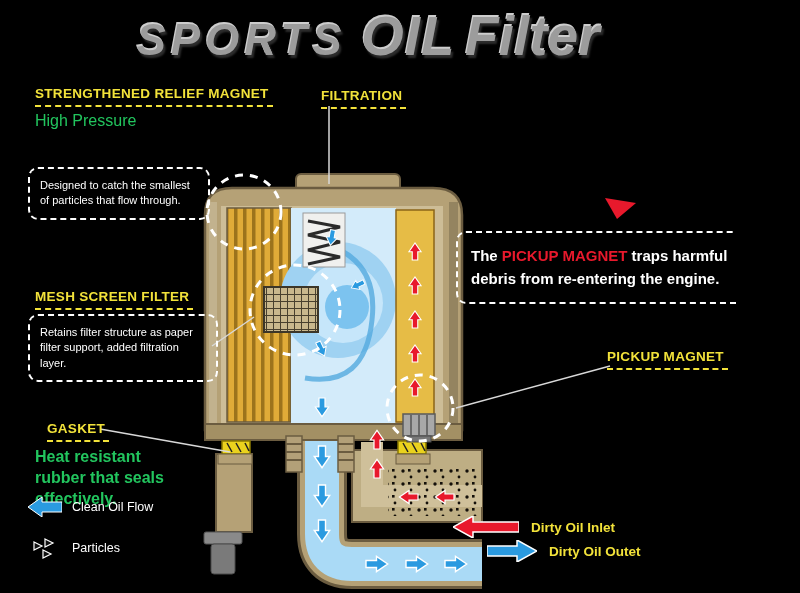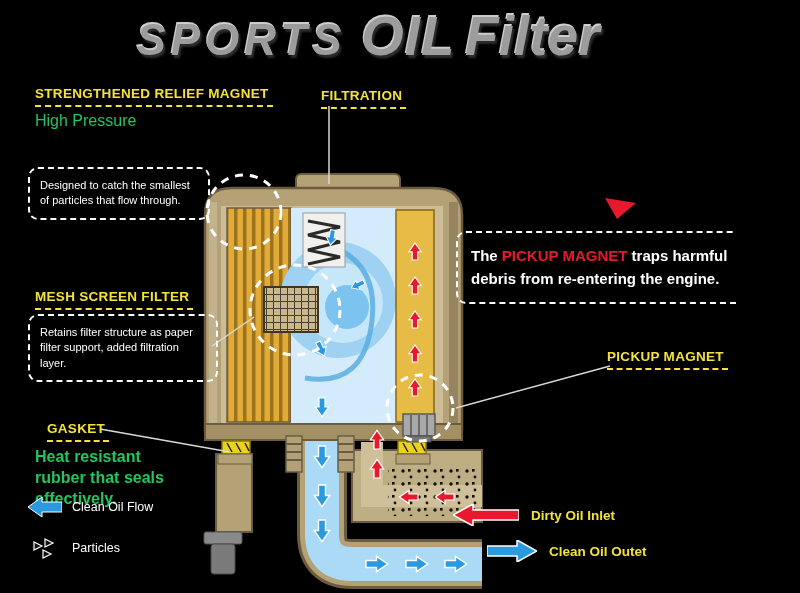--- a/index.html
+++ b/index.html
@@ -193,26 +193,26 @@
     <div class="legend-row">
       <svg class="arrow-icon" width="34" height="22" viewBox="0 0 34 22">
         <polygon points="6,5 14,9 6,13" fill="#111" stroke="#fff" stroke-width="1.2"></polygon>
         <polygon points="17,2 25,6 17,10" fill="#111" stroke="#fff" stroke-width="1.2"></polygon>
         <polygon points="15,13 23,17 15,21" fill="#111" stroke="#fff" stroke-width="1.2"></polygon>
       </svg>
       <span>Particles</span>
     </div>
   </div>
 
-  <div class="flow-label" style="left:453px; top:504px;">
+  <div class="flow-label" style="left:453px; top:516px;">
     <svg class="arrow-icon" width="66" height="22" viewBox="0 0 66 22">
       <polygon points="66,6 20,6 20,0 0,11 20,22 20,16 66,16" style="fill:var(--dirty-red,#e8192c)" stroke="#fff" stroke-width="1.5"></polygon>
     </svg>
     <span>Dirty Oil Inlet</span>
   </div>
   <div class="flow-label" style="left:487px; top:540px;">
     <svg class="arrow-icon" width="50" height="22" viewBox="0 0 50 22">
       <polygon points="0,6 30,6 30,0 50,11 30,22 30,16 0,16" style="fill:var(--clean-blue,#2a9ae0)" stroke="#fff" stroke-width="1.5"></polygon>
     </svg>
-    <span>Clean Oil Outet</span>
+    <span>Dirty Oil Outet</span>
   </div>
 
 </div>
 
 </body></html>

